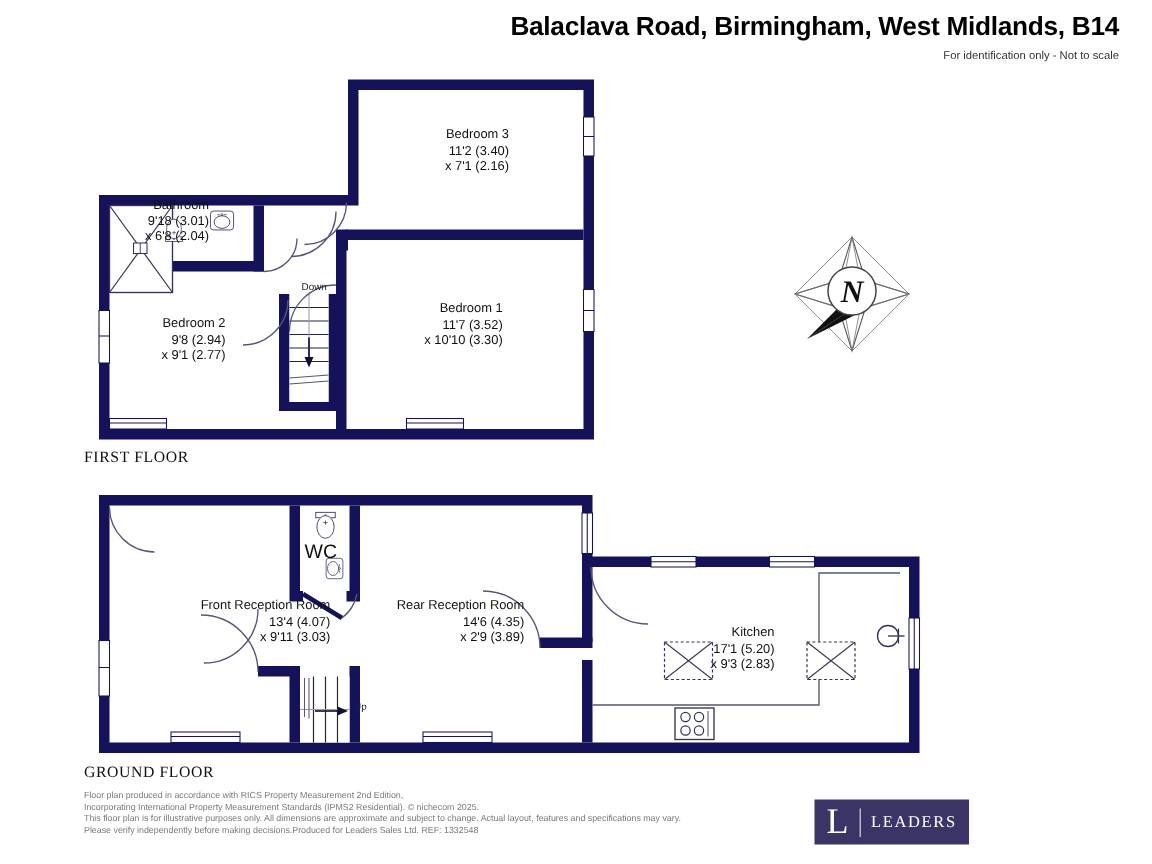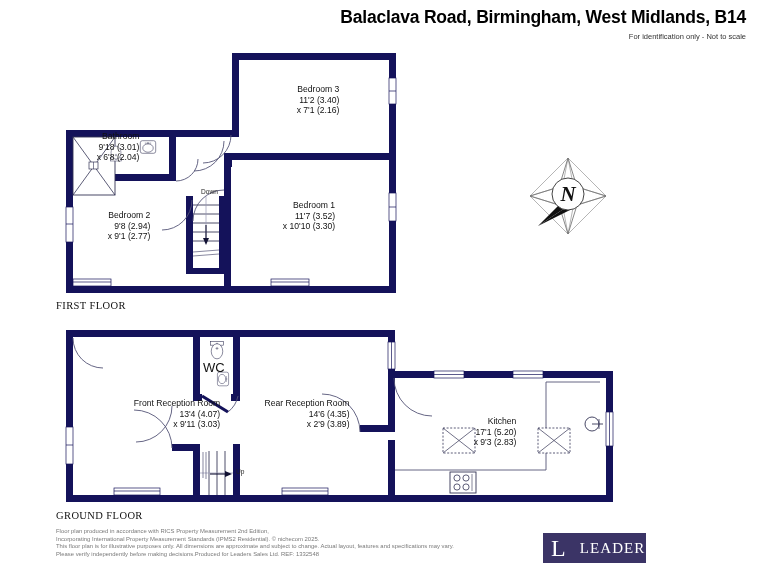--- a/index.html
+++ b/index.html
@@ -133,21 +133,21 @@
     padding-right: 7px;
   }
   .logo .logo-div {
     width: 1px;
     height: 19px;
     background: #b9b5cc;
     margin-right: 7px;
   }
   .logo .logo-word {
     font-family: "Liberation Serif", serif;
-    font-size: 15px;
+    font-size: 11px;
     letter-spacing: 1.1px;
     color: #ffffff;
   }
 </style>
 </head>
 <body>
 
 <div id="page">
 
   <div class="header">

